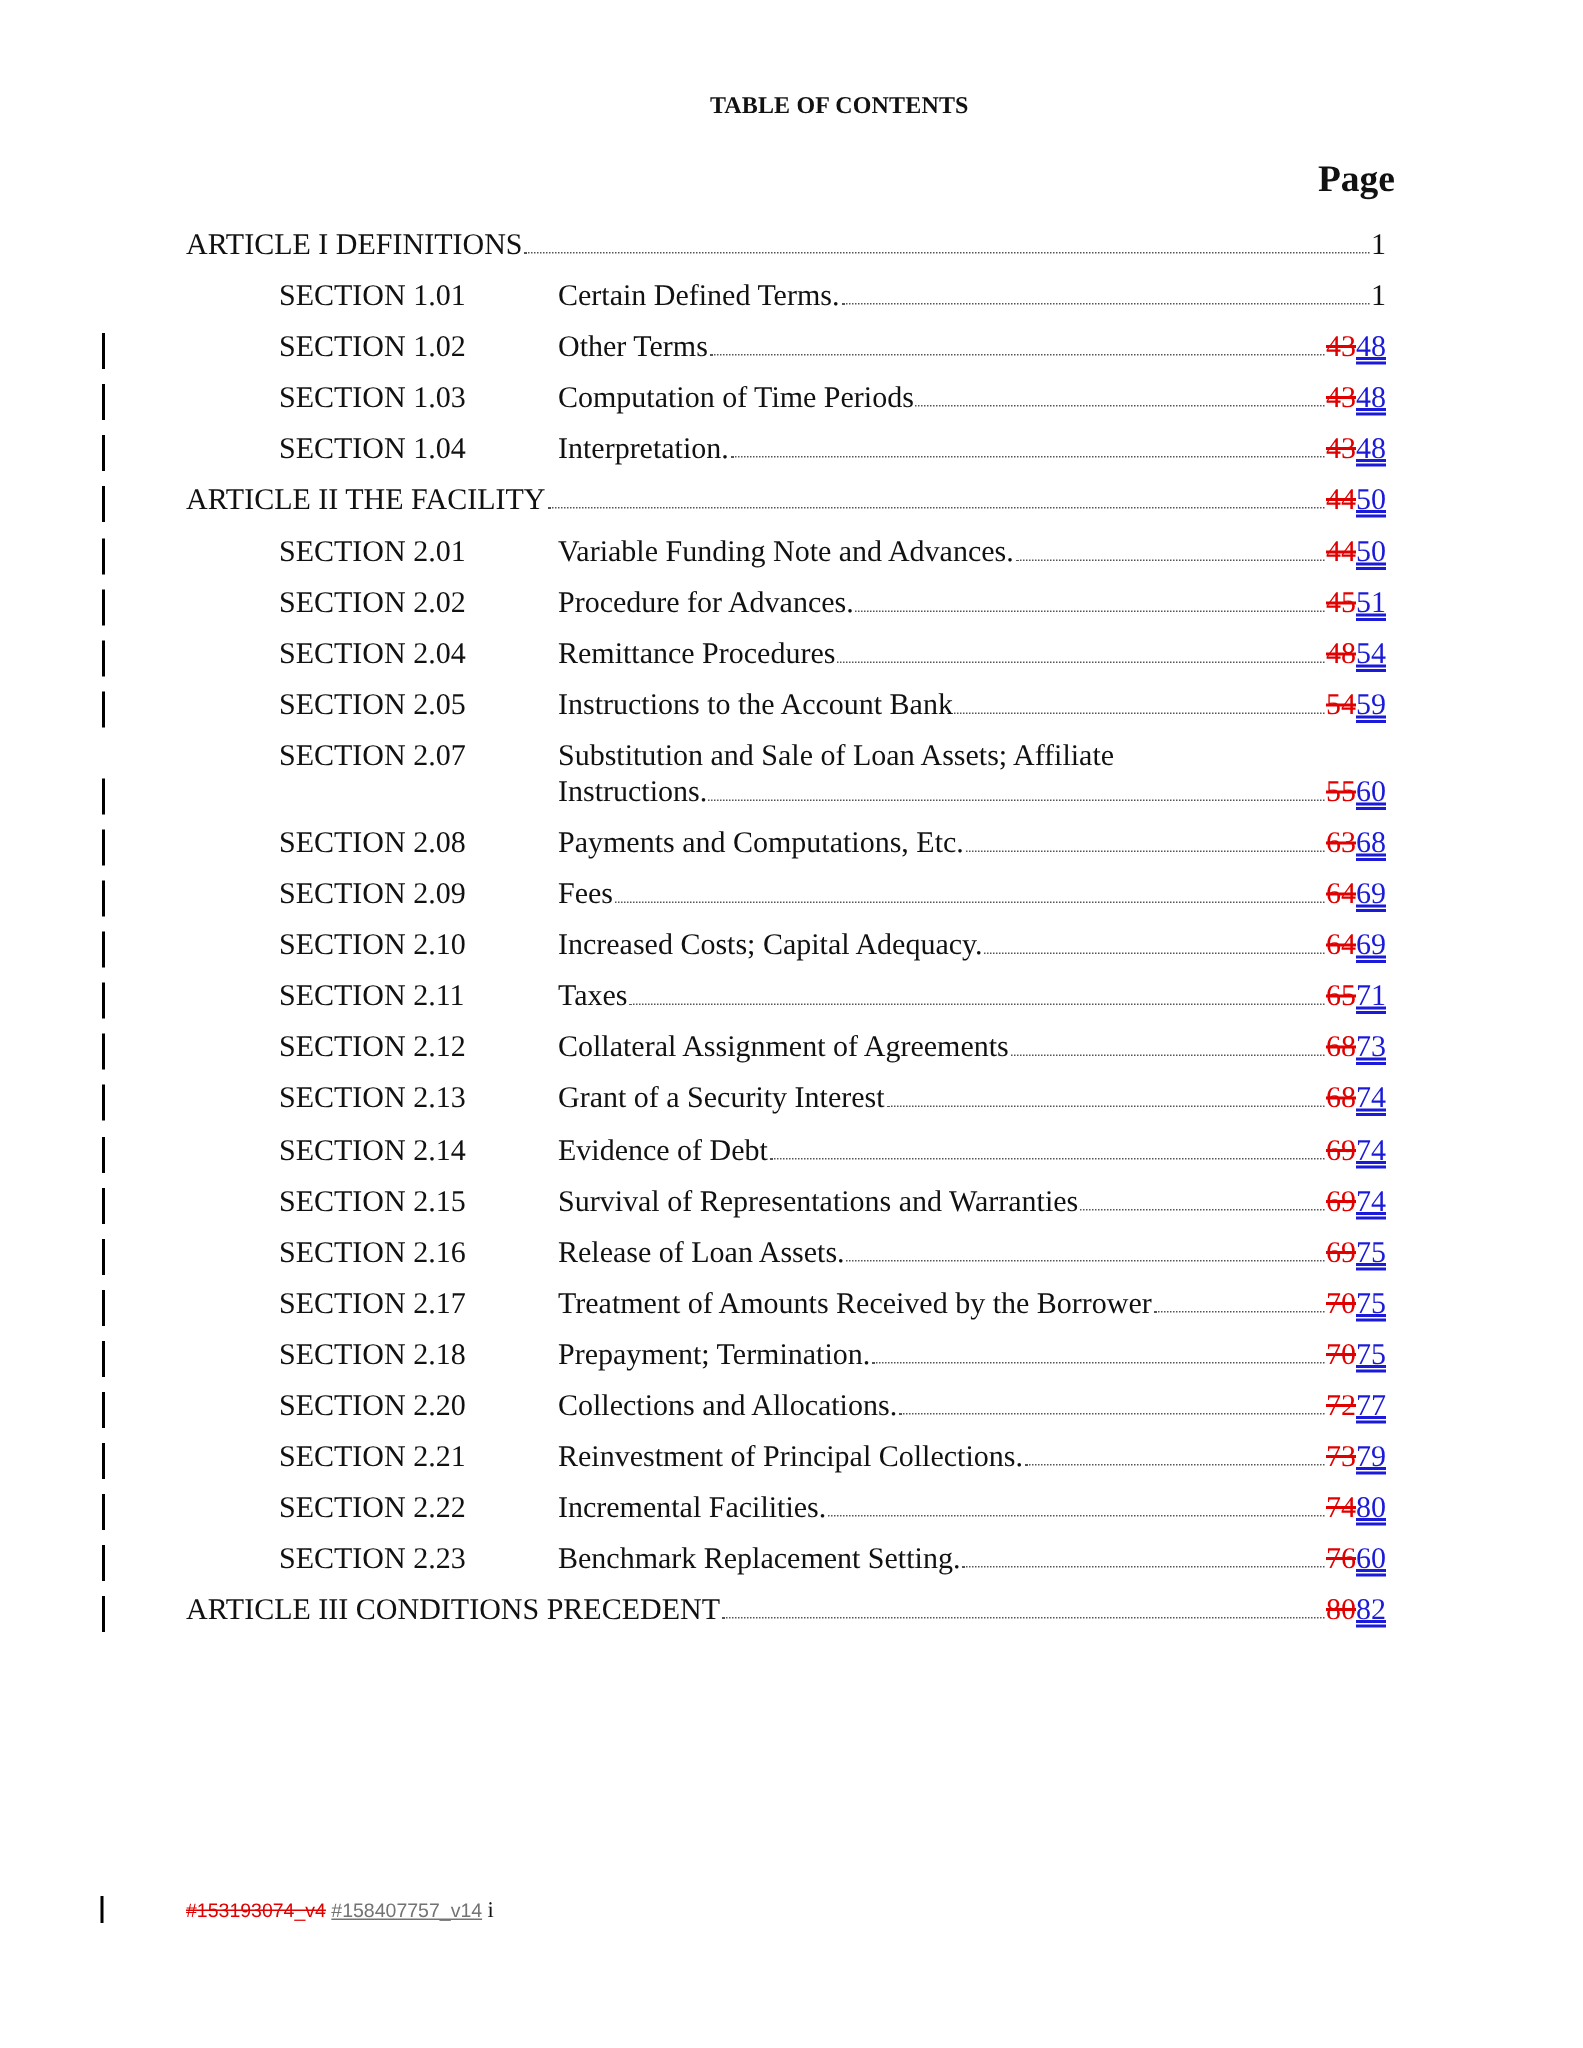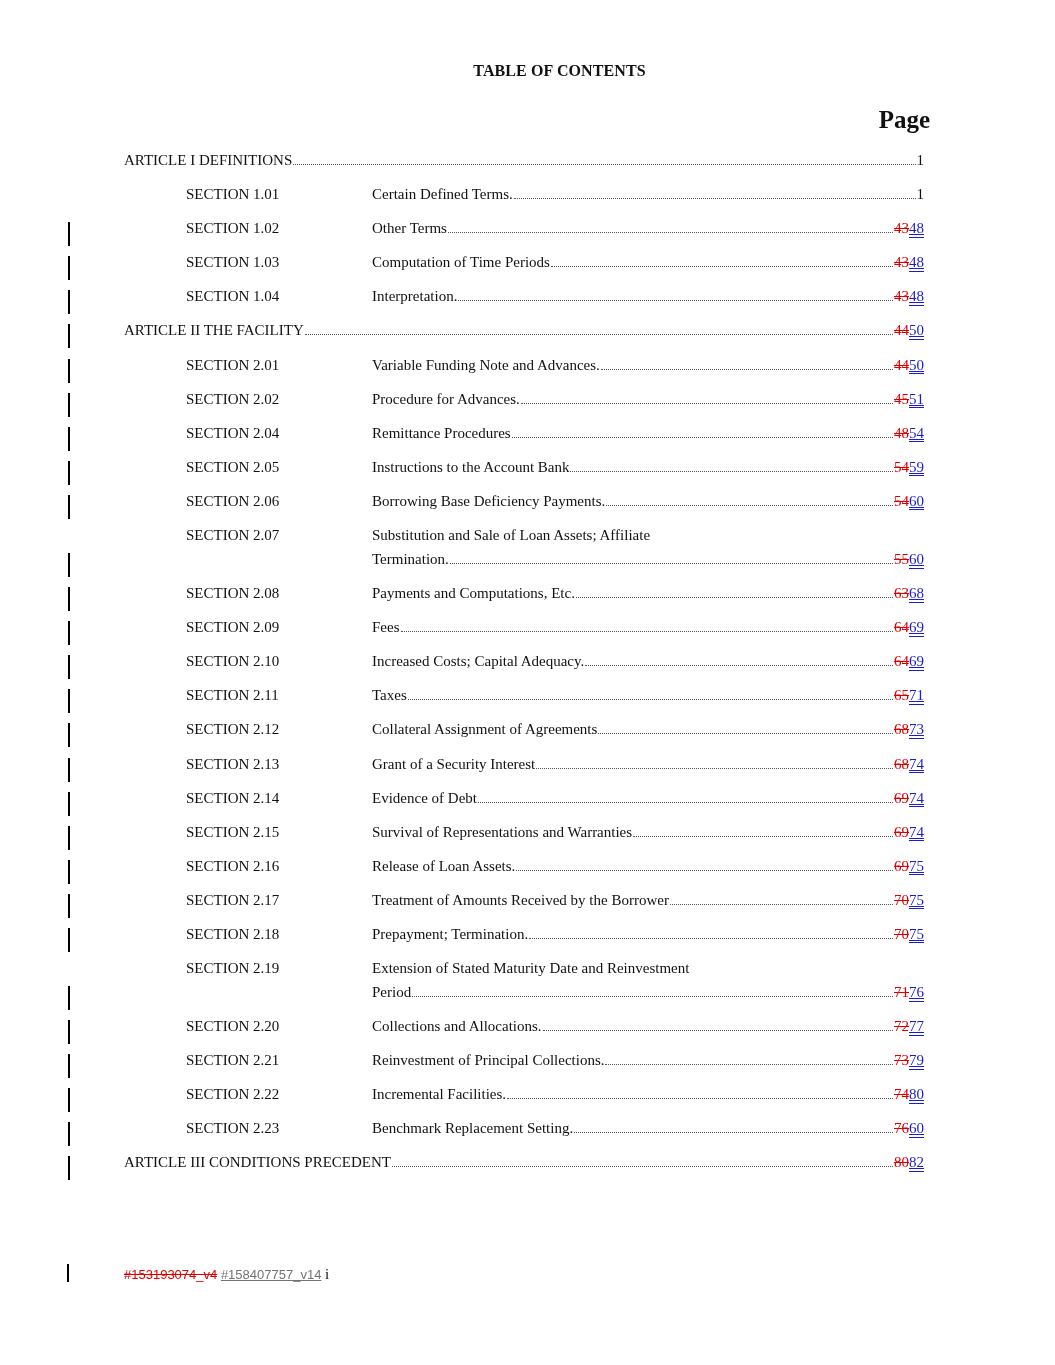--- a/index.html
+++ b/index.html
@@ -1,21 +1,21 @@
 <!DOCTYPE html>
 <html><head>
 <meta charset="utf-8">
 <style>
   html, body { margin: 0; padding: 0; background: #ffffff; }
   body { width: 1055px; height: 1365px; position: relative; overflow: hidden;
          font-family: "Liberation Serif", "DejaVu Serif", serif; color: #111; }
   .title { position: absolute; top: 62px; left: 0; width: 1055px; text-align: center;
            font-weight: bold; font-size: 16px; letter-spacing: 0.1px; padding-left: 32px; }
   .page-head { position: absolute; top: 106px; right: 125px; font-weight: bold; font-size: 25px; }
-  .toc { position: absolute; top: 148px; left: 124px; width: 800px; font-size: 15px; }
+  .toc { position: absolute; top: 148px; left: 124px; width: 800px; font-size: 20px; }
   .row { position: relative; height: 34.1px; }
   .row.two { height: 58px; }
   .line { position: absolute; left: 0; right: 0; display: flex; align-items: baseline; white-space: nowrap; }
   .line.l1 { top: 4px; }
   .line.l2 { top: 28px; }
   .article .lbl { flex: 0 0 auto; }
   .sec-num { position: absolute; left: 62px; top: 4px; }
   .sec-body { position: absolute; left: 248px; right: 0; }
   .leader { flex: 1 1 auto; border-bottom: 1px dotted #555; margin: 0 1px 5px 1px; height: 1px; }
   .pg { flex: 0 0 auto; }
@@ -132,40 +132,29 @@
       <div class="bar" style="top:6px;height:24px"></div>
       <span class="sec-num">SECTION 2.05</span>
       <div class="sec-body">
         <div class="line l1">
           <span>Instructions to the Account Bank</span>
           <span class="leader"></span>
           <span class="pg"><span class="old">54</span><span class="new">59</span></span>
         </div>
       </div>
     </div>
-    <div class="row">
-      <div class="bar" style="top:6px;height:24px"></div>
-      <span class="sec-num">SECTION 2.06</span>
-      <div class="sec-body">
-        <div class="line l1">
-          <span>Borrowing Base Deficiency Payments.</span>
-          <span class="leader"></span>
-          <span class="pg"><span class="old">54</span><span class="new">60</span></span>
-        </div>
-      </div>
-    </div>
     <div class="row two">
       <div class="bar" style="top:30px;height:24px"></div>
       <span class="sec-num">SECTION 2.07</span>
       <div class="sec-body">
         <div class="line l1">
           <span>Substitution and Sale of Loan Assets; Affiliate</span>
         </div>
         <div class="line l2">
-          <span>Termination.</span>
+          <span>Instructions.</span>
           <span class="leader"></span>
           <span class="pg"><span class="old">55</span><span class="new">60</span></span>
         </div>
       </div>
     </div>
     <div class="row">
       <div class="bar" style="top:6px;height:24px"></div>
       <span class="sec-num">SECTION 2.08</span>
       <div class="sec-body">
         <div class="line l1">
@@ -275,34 +264,20 @@
       </div>
     </div>
     <div class="row">
       <div class="bar" style="top:6px;height:24px"></div>
       <span class="sec-num">SECTION 2.18</span>
       <div class="sec-body">
         <div class="line l1">
           <span>Prepayment; Termination.</span>
           <span class="leader"></span>
           <span class="pg"><span class="old">70</span><span class="new">75</span></span>
-        </div>
-      </div>
-    </div>
-    <div class="row two">
-      <div class="bar" style="top:30px;height:24px"></div>
-      <span class="sec-num">SECTION 2.19</span>
-      <div class="sec-body">
-        <div class="line l1">
-          <span>Extension of Stated Maturity Date and Reinvestment</span>
-        </div>
-        <div class="line l2">
-          <span>Period</span>
-          <span class="leader"></span>
-          <span class="pg"><span class="old">71</span><span class="new">76</span></span>
         </div>
       </div>
     </div>
     <div class="row">
       <div class="bar" style="top:6px;height:24px"></div>
       <span class="sec-num">SECTION 2.20</span>
       <div class="sec-body">
         <div class="line l1">
           <span>Collections and Allocations.</span>
           <span class="leader"></span>

